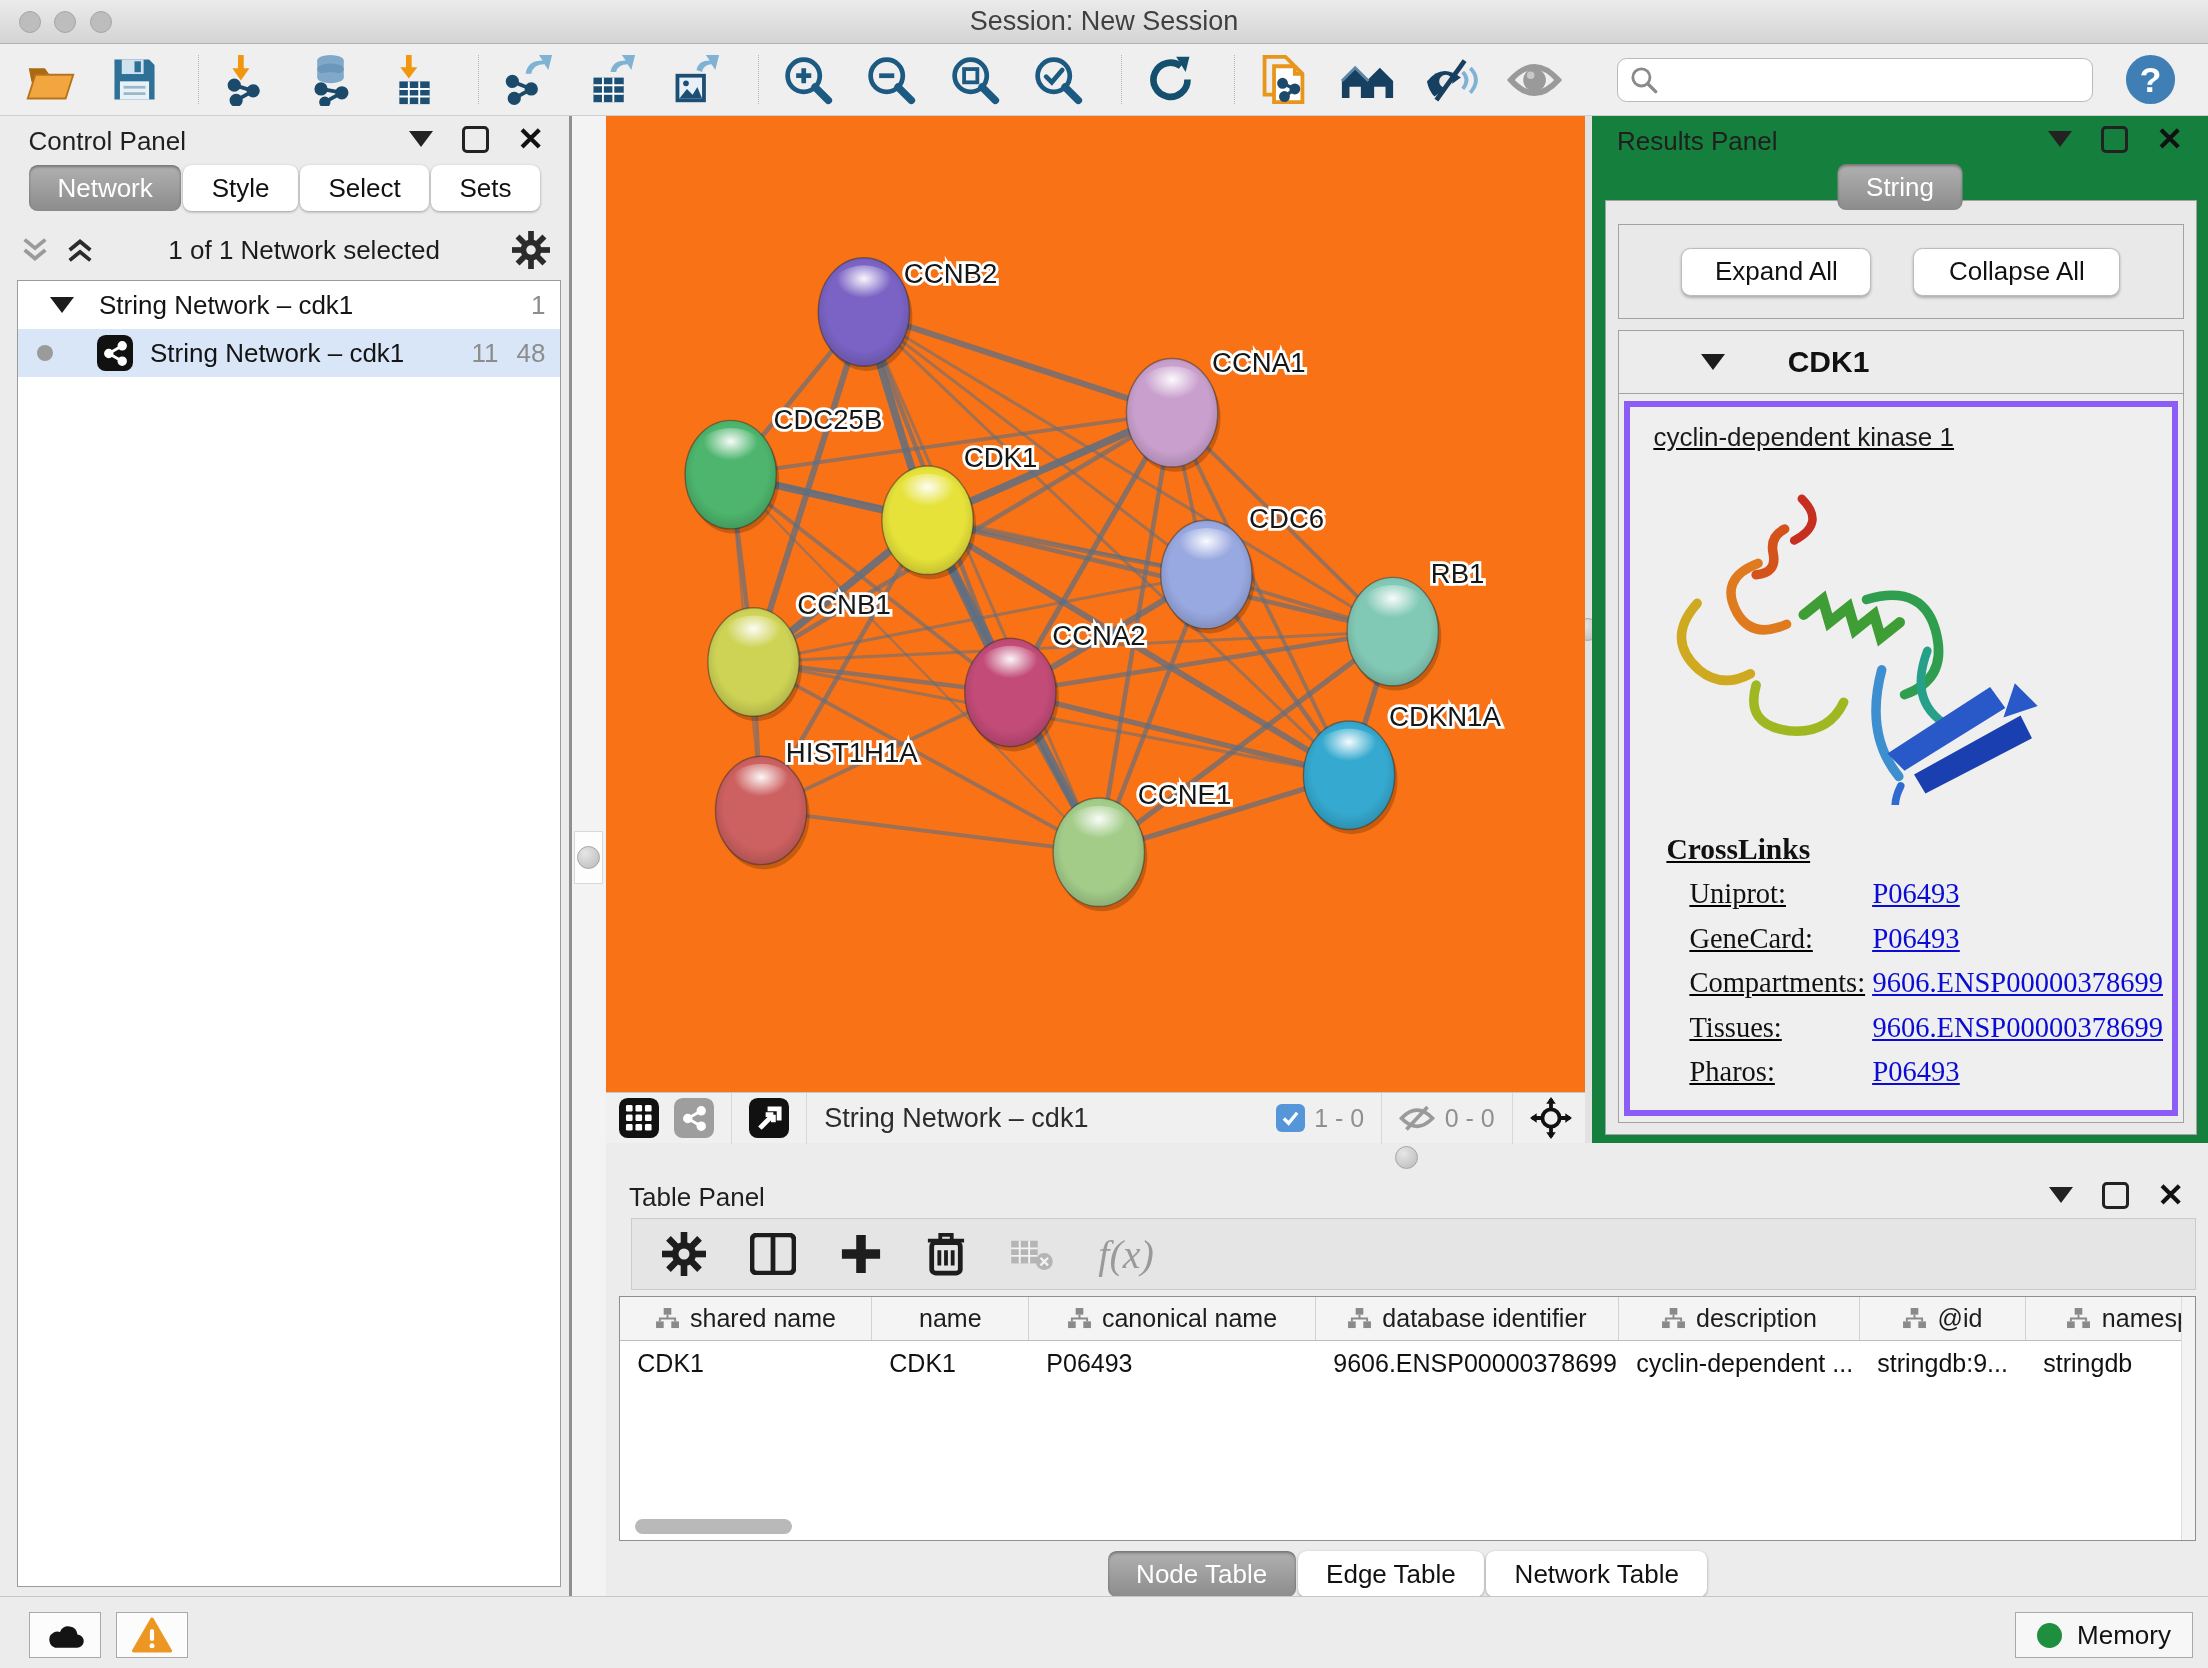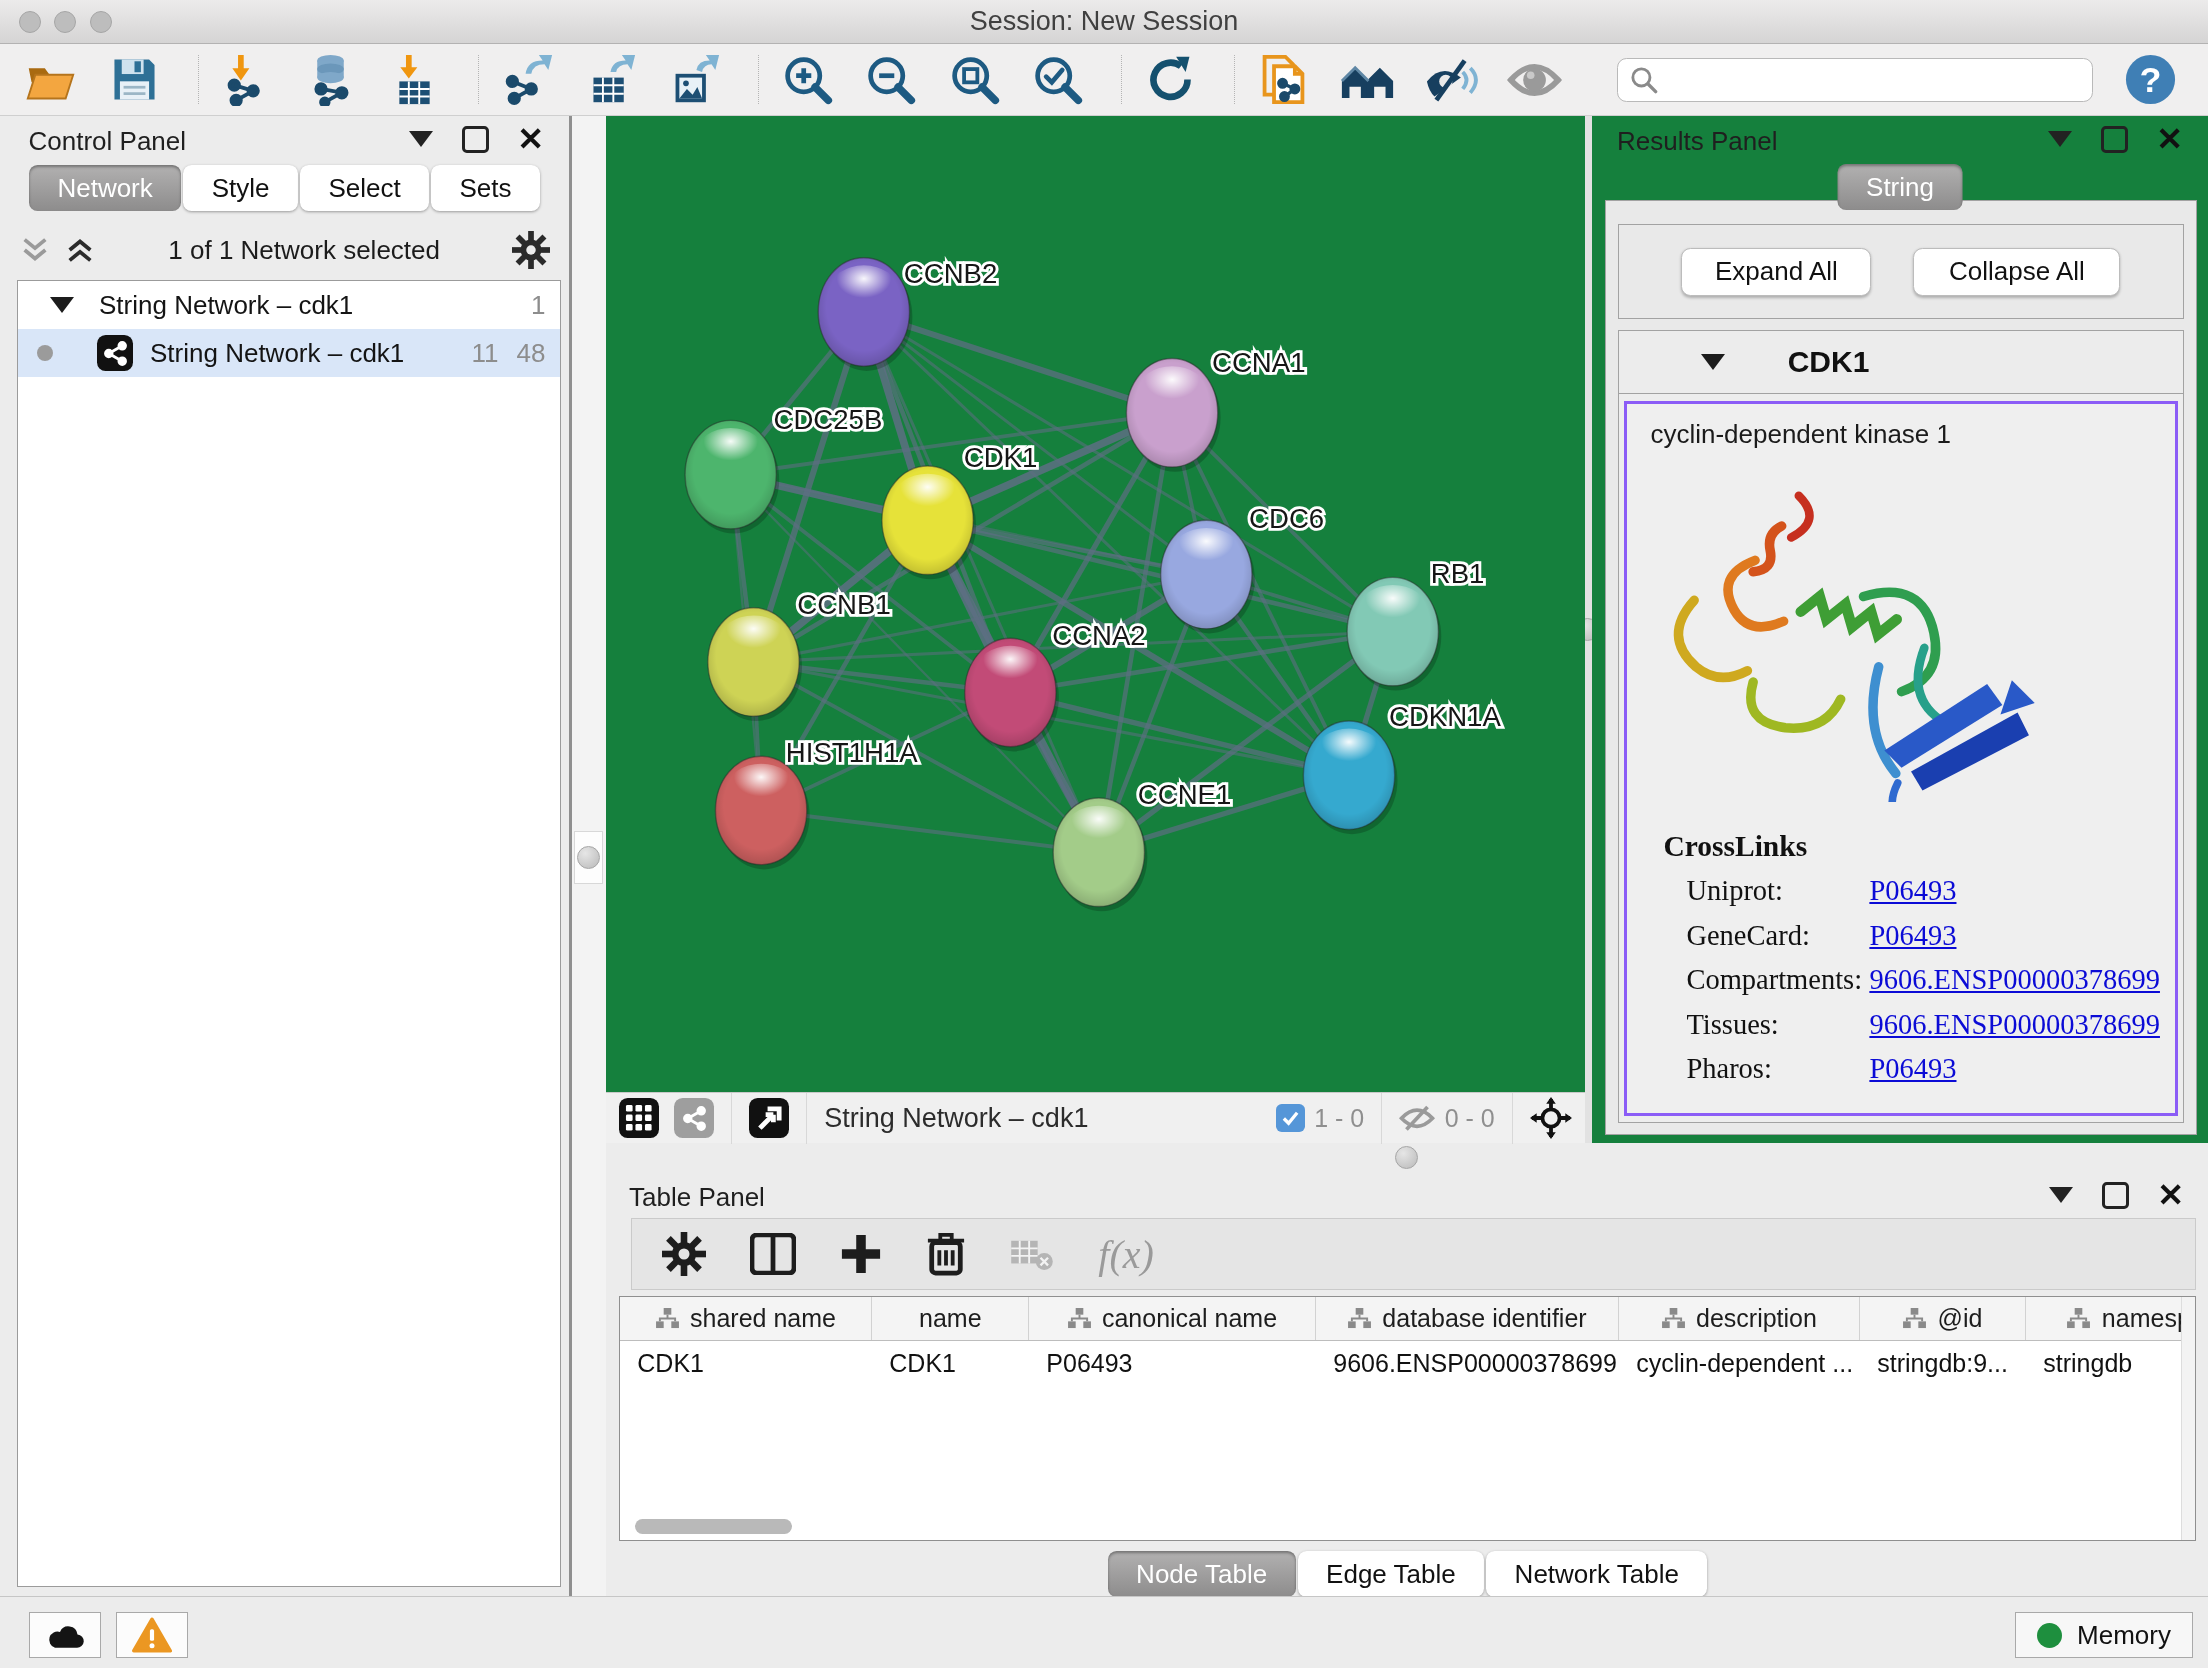--- a/index.html
+++ b/index.html
@@ -51,42 +51,42 @@
   .share-badge { width:36px; height:36px; border-radius:8.6px; background:#111; display:flex; align-items:center; justify-content:center; }
 
   
   .v-split1 { position:absolute; left:569px; top:116px; width:37px; height:1480px; background:#f3f3f3; border-left:3.8px solid #8f8f8f; }
   .v-split1 .grip, .v-split2 .grip, .h-split .grip { position:absolute; width:23px; height:23px; border-radius:50%;
     background:radial-gradient(circle at 35% 30%, #e6e6e6, #b9b9b9); border:1px solid #a5a5a5; }
   .v-split2 { position:absolute; left:1585px; top:116px; width:7.6px; height:1027px; background:#e2e2e2; }
   .h-split { position:absolute; left:606px; top:1143px; width:1603px; height:28.5px; background:#ececec; }
 
   
-  .canvas { position:absolute; left:606px; top:116px; width:979px; height:976px; background:#15803d; }
+  .canvas { position:absolute; left:606px; top:116px; width:979px; height:976px; background:#f97316; }
   .net-bar { position:absolute; left:606px; top:1092px; width:979px; height:51px; background:#f0f0f0;
     border-top:1px solid #c9c9c9; display:flex; align-items:center; }
   .nb-sep { width:0; height:51px; border-left:1px solid #d8d8d8; margin:0 17px; }
   .nb-title { font-size:27px; color:#2c2c2c; }
   .nb-count { font-size:25px; color:#8f8f8f; margin-left:9.5px; }
   .nb-check { width:28.5px; height:28.5px; background:#5596d8; border-radius:5.7px; display:flex; align-items:center; justify-content:center; }
   .blk-ic { width:40px; height:40px; border-radius:8.6px; background:#111; display:flex; align-items:center; justify-content:center; }
   .gray-ic { width:40px; height:40px; border-radius:8.6px; background:#9e9e9e; display:flex; align-items:center; justify-content:center; }
 
   
   .right-dock { position:absolute; left:1592px; top:116px; width:616px; height:1027px; background:#15803d; }
   .rp-tab { position:absolute; top:48px; left:50%; transform:translateX(-50%); z-index:3; }
   .rp-box { position:absolute; left:13.3px; right:11.4px; top:84px; bottom:7.6px; border:1.9px solid #a2a2a2; background:#e9e9e9; }
   .rp-buttons { margin:23px 11.4px 0 11.4px; height:95px; border:1.9px solid #a2a2a2;
     display:flex; align-items:center; justify-content:center; gap:42px; }
   .rp-btn { height:48px; border-radius:9.5px; background:#fff; border:1px solid #bcbcbc;
     box-shadow:0 1.9px 2.9px rgba(0,0,0,.25); font-size:26px; color:#111; display:flex; align-items:center; justify-content:center; }
   .rp-section { position:absolute; left:11.4px; right:11.4px; top:129px; bottom:11.4px; border:1.9px solid #a2a2a2; background:#ededed; }
   .gene-head { height:63px; border-bottom:1.9px solid #a2a2a2; display:flex; align-items:center; background:#ececec; }
   .gene-name { font-size:30px; font-weight:bold; color:#111; margin-left:63px; }
-  .gene-body { position:absolute; left:5.7px; right:5.7px; top:70px; bottom:5.7px; background:#efefef; border:3px solid #8b5cf6; overflow:hidden; }
+  .gene-body { position:absolute; left:5.7px; right:5.7px; top:70px; bottom:5.7px; background:#efefef; border:6px solid #8b5cf6; overflow:hidden;text-decoration:underline; }
   .gene-desc { font-size:26px; color:#1b1b1b; margin:15px 0 0 23px; }
   .xl-head { font-family:"Liberation Serif", serif; font-weight:bold; font-size:29.5px; color:#111; margin:25px 0 5.7px 36px; }
   .xl-row { display:flex; margin:12.4px 0 0 59px; font-family:"Liberation Serif", serif; font-size:28.5px; }
   .xl-label { width:183px; color:#111; }
   .xl-link { color:#0b0bd6; text-decoration:underline; }
 
   
   .table-dock { position:absolute; left:606px; top:1172px; width:1603px; height:424px; background:#ececec; }
   .tp-toolbar { position:absolute; left:13.3px; right:13.3px; top:46px; height:72px; background:#e5e5e5;
     border:1px solid #cacaca; display:flex; align-items:center; padding-left:30px; gap:44px;margin-left:12px; }

